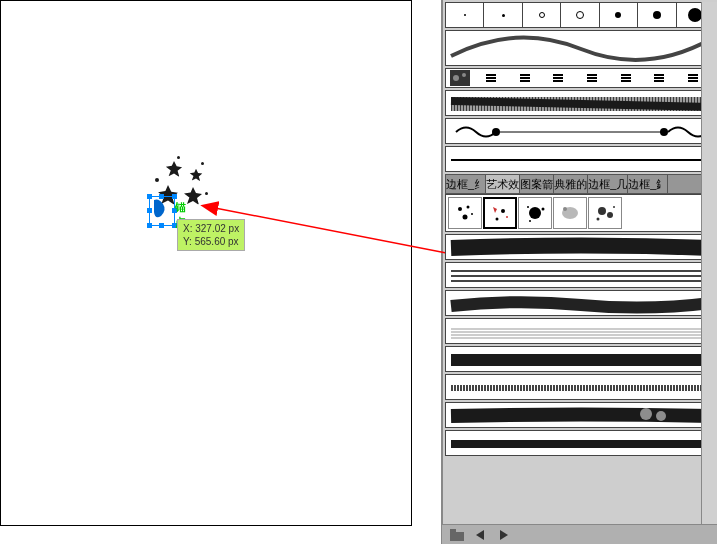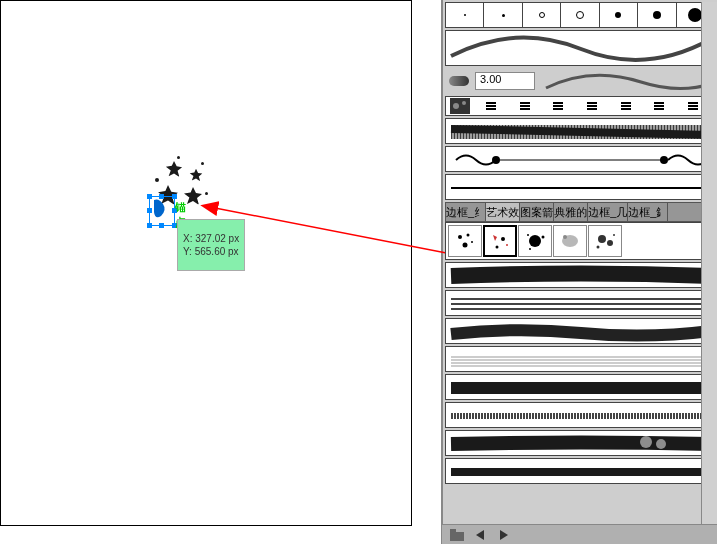--- a/index.html
+++ b/index.html
@@ -10,21 +10,21 @@
     
     .splat-group { position: absolute; left: 148px; top: 155px; }
     .splat { position: absolute; background: #1a1a1a; border-radius: 50%; }
     .splat-irregular { clip-path: polygon(50% 5%, 65% 35%, 95% 40%, 70% 60%, 80% 95%, 50% 75%, 20% 90%, 32% 58%, 5% 38%, 38% 32%); }
     
     .anchor-point { position: absolute; left: 148px; top: 195px; }
     .anchor-box { position: absolute; width: 26px; height: 30px; border: 1px solid #0088ff; }
     .anchor-handle { position: absolute; width: 5px; height: 5px; background: #0088ff; }
     .anchor-label { position: absolute; color: #00cc00; font-size: 11px; font-weight: bold; }
     
-    .tooltip { position: absolute; left: 176px; top: 218px; background: #86efac; border: 1px solid #aaa; padding: 12px 5px; font-size: 10px; line-height: 13px; color: #333; }
+    .tooltip { position: absolute; left: 176px; top: 218px; background: #bef264; border: 1px solid #aaa; padding: 2px 5px; font-size: 10px; line-height: 13px; color: #333; }
     
     .arrow-svg { position: absolute; left: 0; top: 0; width: 717px; height: 544px; pointer-events: none; }
     
     .panel { width: 275px; height: 544px; background: #cecece; border-left: 1px solid #888; overflow: hidden; }
     
     .dot-row { height: 26px; background: #fff; border: 1px solid #444; display: flex; margin: 2px; }
     .dot-cell { flex: 1; border-right: 1px solid #444; display: flex; align-items: center; justify-content: center; }
     .dot-cell:last-child { border-right: none; }
     .dot { background: #000; border-radius: 50%; }
     
@@ -132,29 +132,20 @@
           <div class="dot" style="width:14px;height:14px;"></div>
         </div>
     </div>
 
     <div class="wave-row">
       <svg width="100%" height="100%">
           <path d="M5,25 Q70,-8 135,18 Q200,44 265,8" stroke="#444" stroke-width="4" fill="none"></path>
         </svg>
     </div>
 
-    <div class="brush-size-row">
-      <div class="brush-icon"></div>
-      <div class="brush-size-input">3.00</div>
-      <div class="brush-preview">
-        <svg width="100%" height="100%">
-            <path d="M5,18 Q50,-4 100,12 Q150,28 190,5" stroke="#555" stroke-width="3" fill="none"></path>
-          </svg>
-      </div>
-    </div>
 
     <div class="pattern-row">
       <div class="pattern-swatch"><svg width="20" height="16">
             <rect x="0" y="0" width="20" height="16" fill="#333"></rect>
             <circle cx="6" cy="8" r="3" fill="#888"></circle>
             <circle cx="14" cy="5" r="2" fill="#888"></circle>
           </svg></div>
       <div class="pattern-line">
         <div class="triple-bar">
             <div></div>

